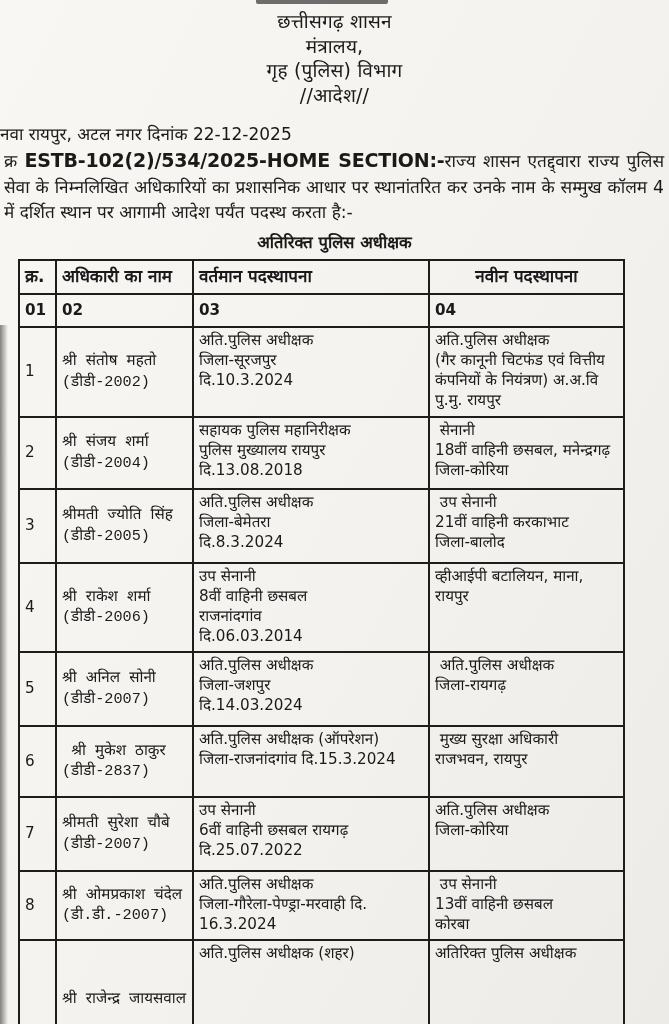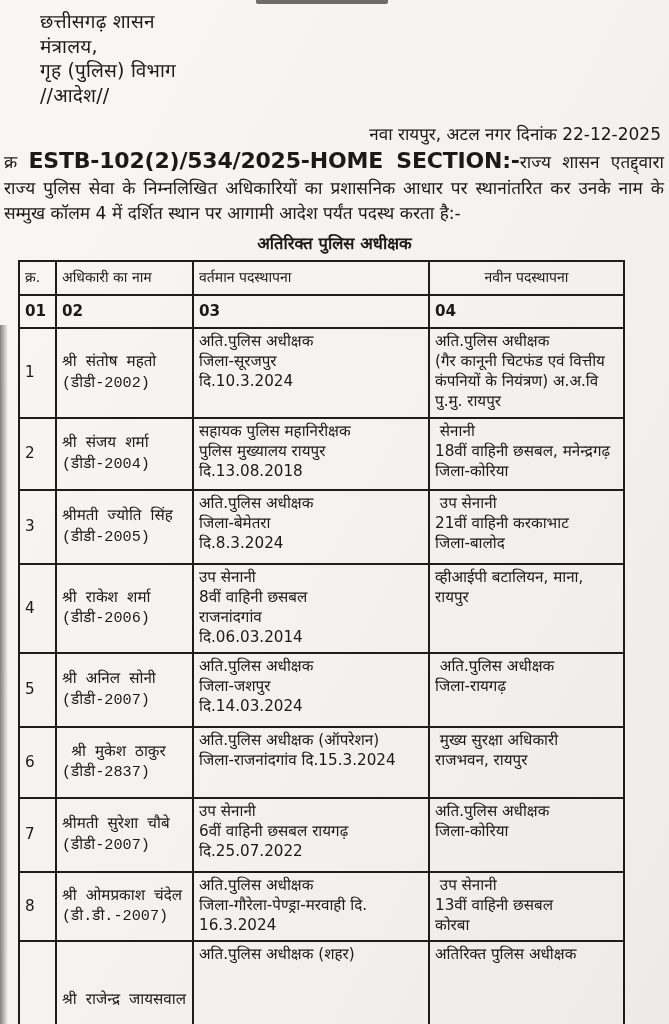--- a/index.html
+++ b/index.html
@@ -21,36 +21,36 @@
     background:linear-gradient(to right,rgba(35,35,35,.55),rgba(35,35,35,0));
     pointer-events:none;
   }
   .top-smudge{
     position:absolute;left:256px;top:0;width:132px;height:4px;
     background:#3f3f3f;opacity:.75;border-radius:0 0 2px 2px;
     pointer-events:none;
   }
   .hdr{
     padding-top:9px;
+    text-align:center;
     font-size:19px;line-height:24.5px;
     letter-spacing:.2px;
-    margin-left:40px;
   }
   .hdr div{white-space:nowrap;}
   .date-line{
     margin:15px 8px 0 0;
-    text-align:right;
+    text-align:left;
     font-size:17px;
   }
   .para{
     margin:3px 5px 0 4px;
     font-size:17.2px;line-height:25.5px;
     text-align:justify;
   }
-  .para b{font-size:22px;letter-spacing:-0.2px;}
+  .para b{font-size:19px;letter-spacing:-0.2px;}
   .tbl-title{
     text-align:center;
     font-weight:bold;
     font-size:16.5px;
     margin-top:4px;
   }
   table{
     border-collapse:collapse;
     margin:6px 0 0 18px;
     width:605px;
@@ -64,21 +64,21 @@
   col.c4{width:195px;}
   th,td{
     border:2px solid #1d1d1d;
     padding:2px 5px;
     white-space:pre-wrap;
     overflow:hidden;
     font-weight:normal;
     text-align:left;
     vertical-align:top;
   }
-  tr.head th{font-weight:normal;font-size:14px;height:28px;vertical-align:middle;margin-top:23px;}
+  tr.head th{font-weight:bold;font-size:17px;height:28px;vertical-align:middle;margin-top:23px;}
   tr.head th.hc4{text-align:center;border-radius:8px;}
   tr.nums td{font-weight:bold;text-align:left;height:27px;vertical-align:middle;}
   td.sn{vertical-align:middle;}
   td.nm{vertical-align:middle;font-family:Liberation Mono, monospace;}
   tr.r1{height:90px;} tr.r2{height:72px;} tr.r3{height:74px;}
   tr.r4{height:89px;} tr.r5{height:74px;} tr.r6{height:71px;}
   tr.r7{height:74px;} tr.r8{height:69px;} tr.r9{height:120px;}
 </style>
 </head>
 <body>

